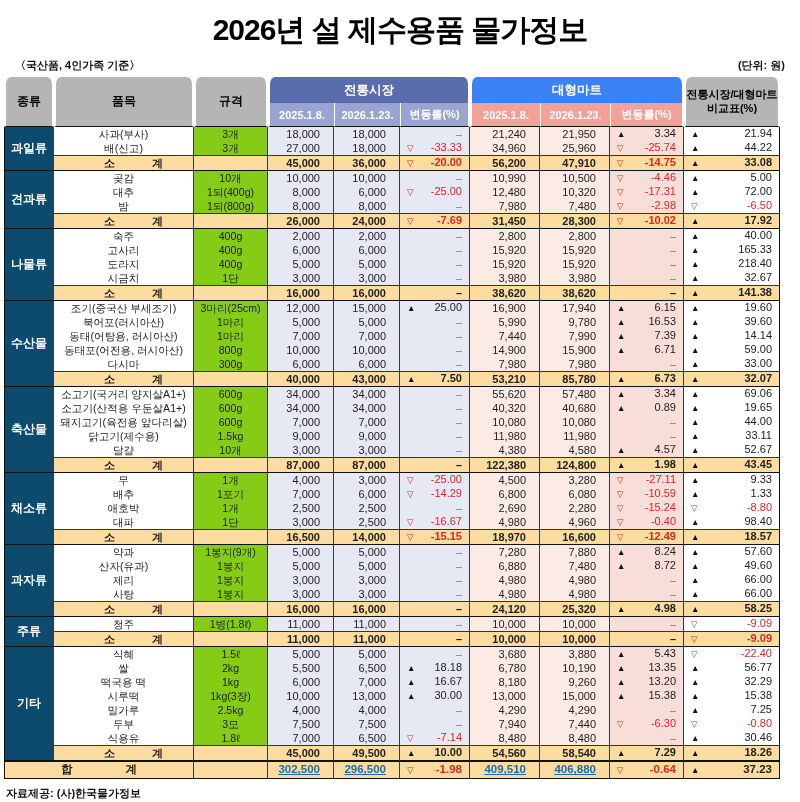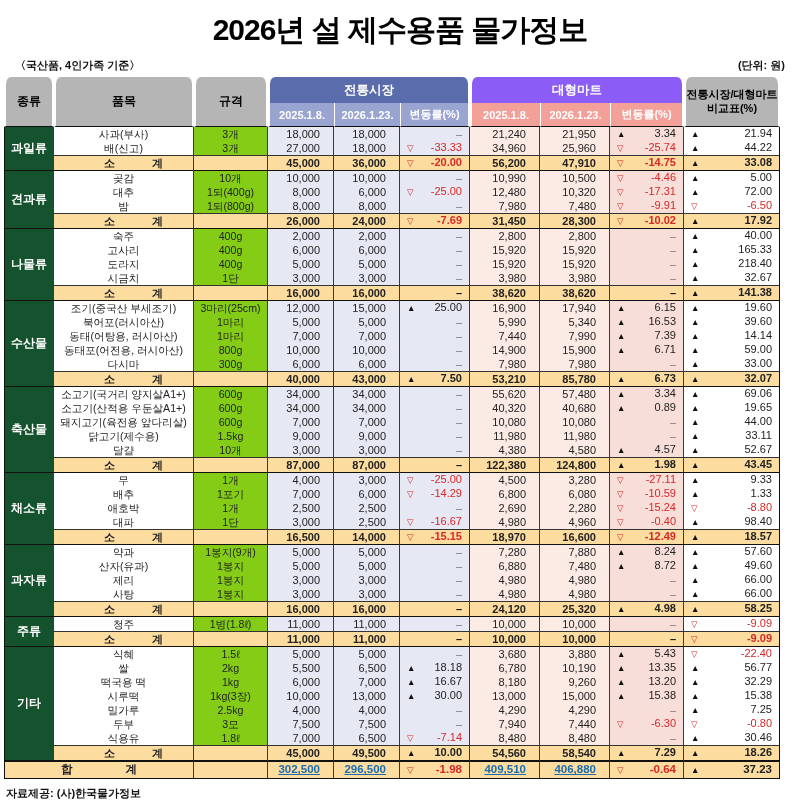--- a/index.html
+++ b/index.html
@@ -29,38 +29,38 @@
     border-left:2px solid #fff; border-right:2px solid #fff;
     border-bottom:1.5px solid #111;
   }
   .th-cmp { font-size:11px; line-height:1.25; }
   .th-group {
     color:#fff; font-size:12.5px; height:26px;
     border-radius:7px 7px 0 0;
     border-left:2px solid #fff; border-right:2px solid #fff;
   }
   .th-group.blue { background:#5a6cab;text-align:center; }
-  .th-group.red  { background:#8b5cf6; }
+  .th-group.red  { background:#3b82f6; }
   .th-sub {
     color:#fff; font-size:11px; height:24px;
     border-bottom:1.5px solid #111; border-left:1px solid #fff;margin-top:48px;
   }
   .th-sub.blue { background:#9aa4d0; }
   .th-sub.red  { background:#f2a098; }
   .th-sub.first { border-left:2px solid #fff; }
   .th-sub.last  { border-right:2px solid #fff; }
   
   tbody td {
     padding:0; height:14px; line-height:1.15; overflow:hidden; white-space:nowrap;
     border-right:1px solid #3a3a3a; color:#222; vertical-align:middle;
   }
   .bl { border-left:1.5px solid #111; }
   .br { border-right:1.5px solid #111 !important; }
   .cat {
-    background:#14532d; color:#fff; font-weight:700; font-size:12px;
+    background:#0c4a6e; color:#fff; font-weight:700; font-size:12px;
     text-align:center; border-bottom:1.5px solid #111; border-left:1.5px solid #111;
   }
   .item { text-align:center; background:#fff; font-size:10.6px; }
   .spec { text-align:center; background:#84cc16; font-size:10.6px; }
   .num  { text-align:right; padding-right:13px; }
   .c-m  { background:#e6e8f4; }
   .c-h  { background:#fcebe4; }
   .c-hc { background:#f8ded9; }
   .c-cmp{ background:#fff; }
   .chg  { text-align:right; padding-right:7px; }
@@ -193,21 +193,21 @@
         <td class="chg c-cmp br"><span class="tri up">▲</span><span class="v">72.00</span></td>
       </tr>
       <tr>
         <td class="item">밤</td>
         <td class="spec">1되(800g)</td>
         <td class="num c-m ">8,000</td>
         <td class="num c-m ">8,000</td>
         <td class="chg c-m"><span class="dash-v">–</span></td>
         <td class="num c-h ">7,980</td>
         <td class="num c-h ">7,480</td>
-        <td class="chg c-hc"><span class="tri down">▽</span><span class="v neg">-9.91</span></td>
+        <td class="chg c-hc"><span class="tri down">▽</span><span class="v neg">-2.98</span></td>
         <td class="chg c-cmp br"><span class="tri down">▽</span><span class="v neg">-6.50</span></td>
       </tr>
       <tr class="sub">
         <td class="sub-label">
           <span class="l">소</span>
           <span class="r">계</span>
         </td>
         <td class="spec"></td>
         <td class="num c-m ">26,000</td>
         <td class="num c-m ">24,000</td>
@@ -288,21 +288,21 @@
         <td class="chg c-hc"><span class="tri up">▲</span><span class="v">6.15</span></td>
         <td class="chg c-cmp br"><span class="tri up">▲</span><span class="v">19.60</span></td>
       </tr>
       <tr>
         <td class="item">북어포(러시아산)</td>
         <td class="spec">1마리</td>
         <td class="num c-m ">5,000</td>
         <td class="num c-m ">5,000</td>
         <td class="chg c-m"><span class="dash-v">–</span></td>
         <td class="num c-h ">5,990</td>
-        <td class="num c-h ">5,340</td>
+        <td class="num c-h ">9,780</td>
         <td class="chg c-hc"><span class="tri up">▲</span><span class="v">16.53</span></td>
         <td class="chg c-cmp br"><span class="tri up">▲</span><span class="v">39.60</span></td>
       </tr>
       <tr>
         <td class="item">동태(어탕용, 러시아산)</td>
         <td class="spec">1마리</td>
         <td class="num c-m ">7,000</td>
         <td class="num c-m ">7,000</td>
         <td class="chg c-m"><span class="dash-v">–</span></td>
         <td class="num c-h ">7,440</td>

